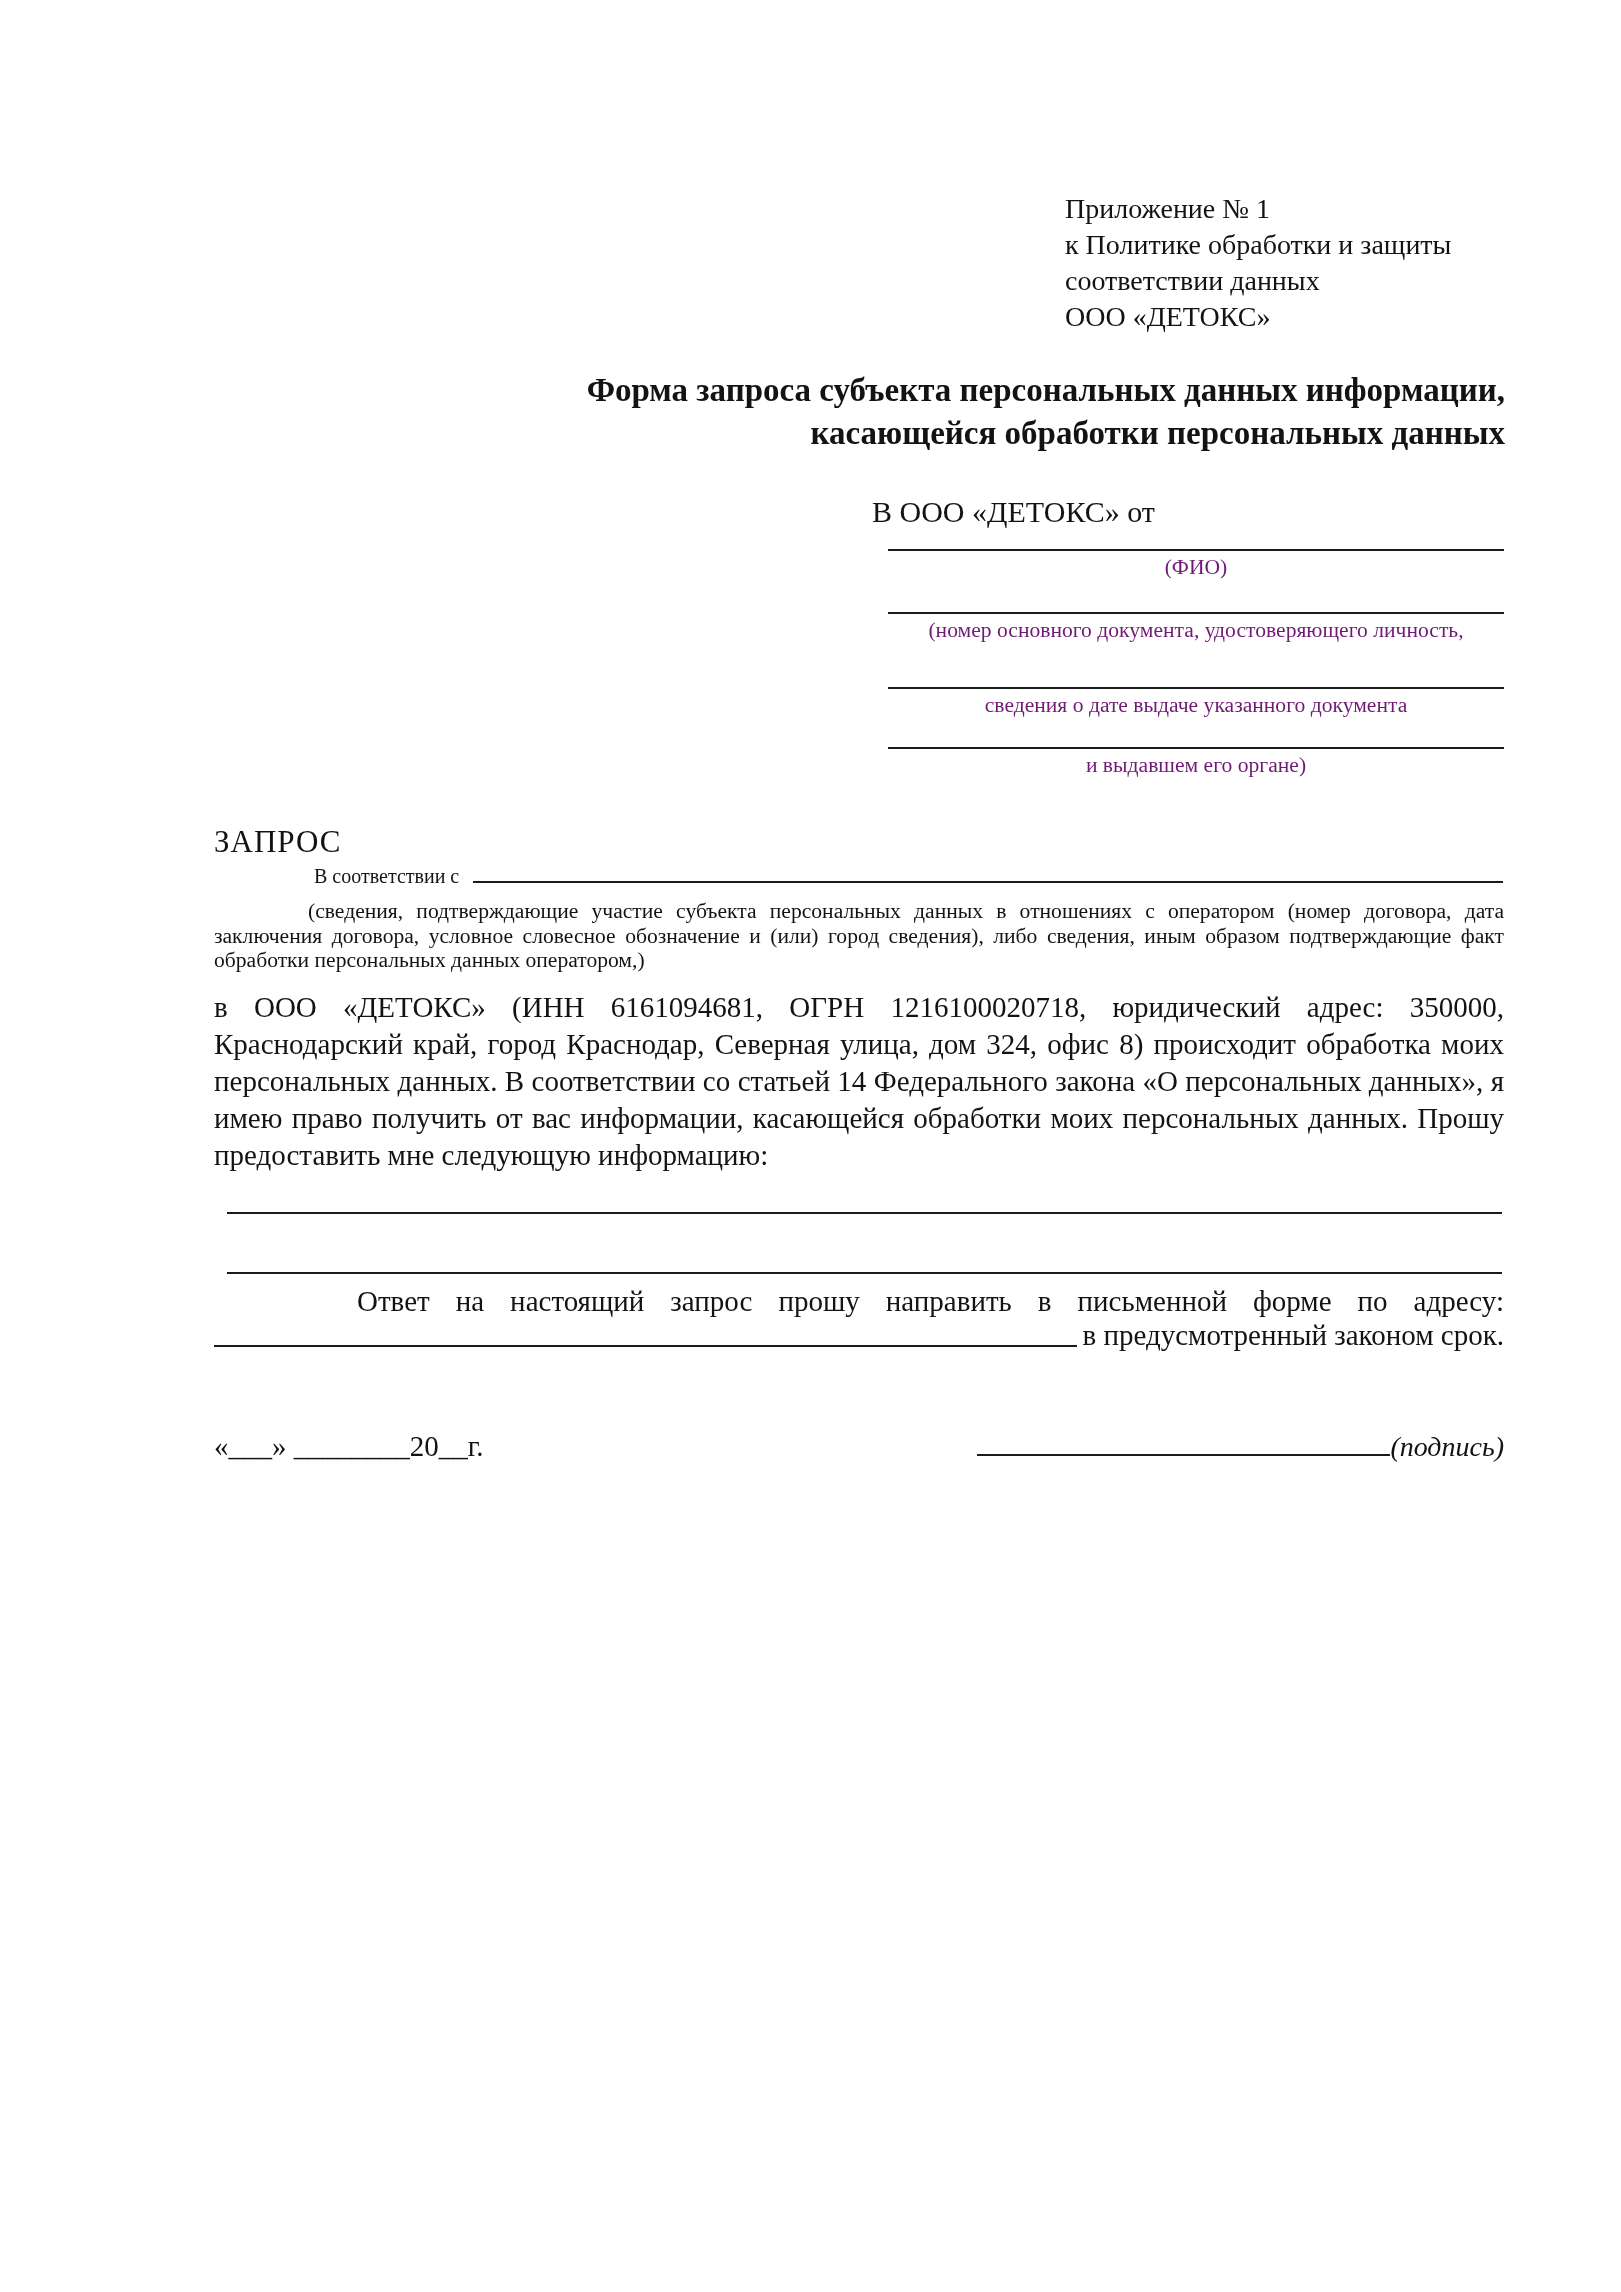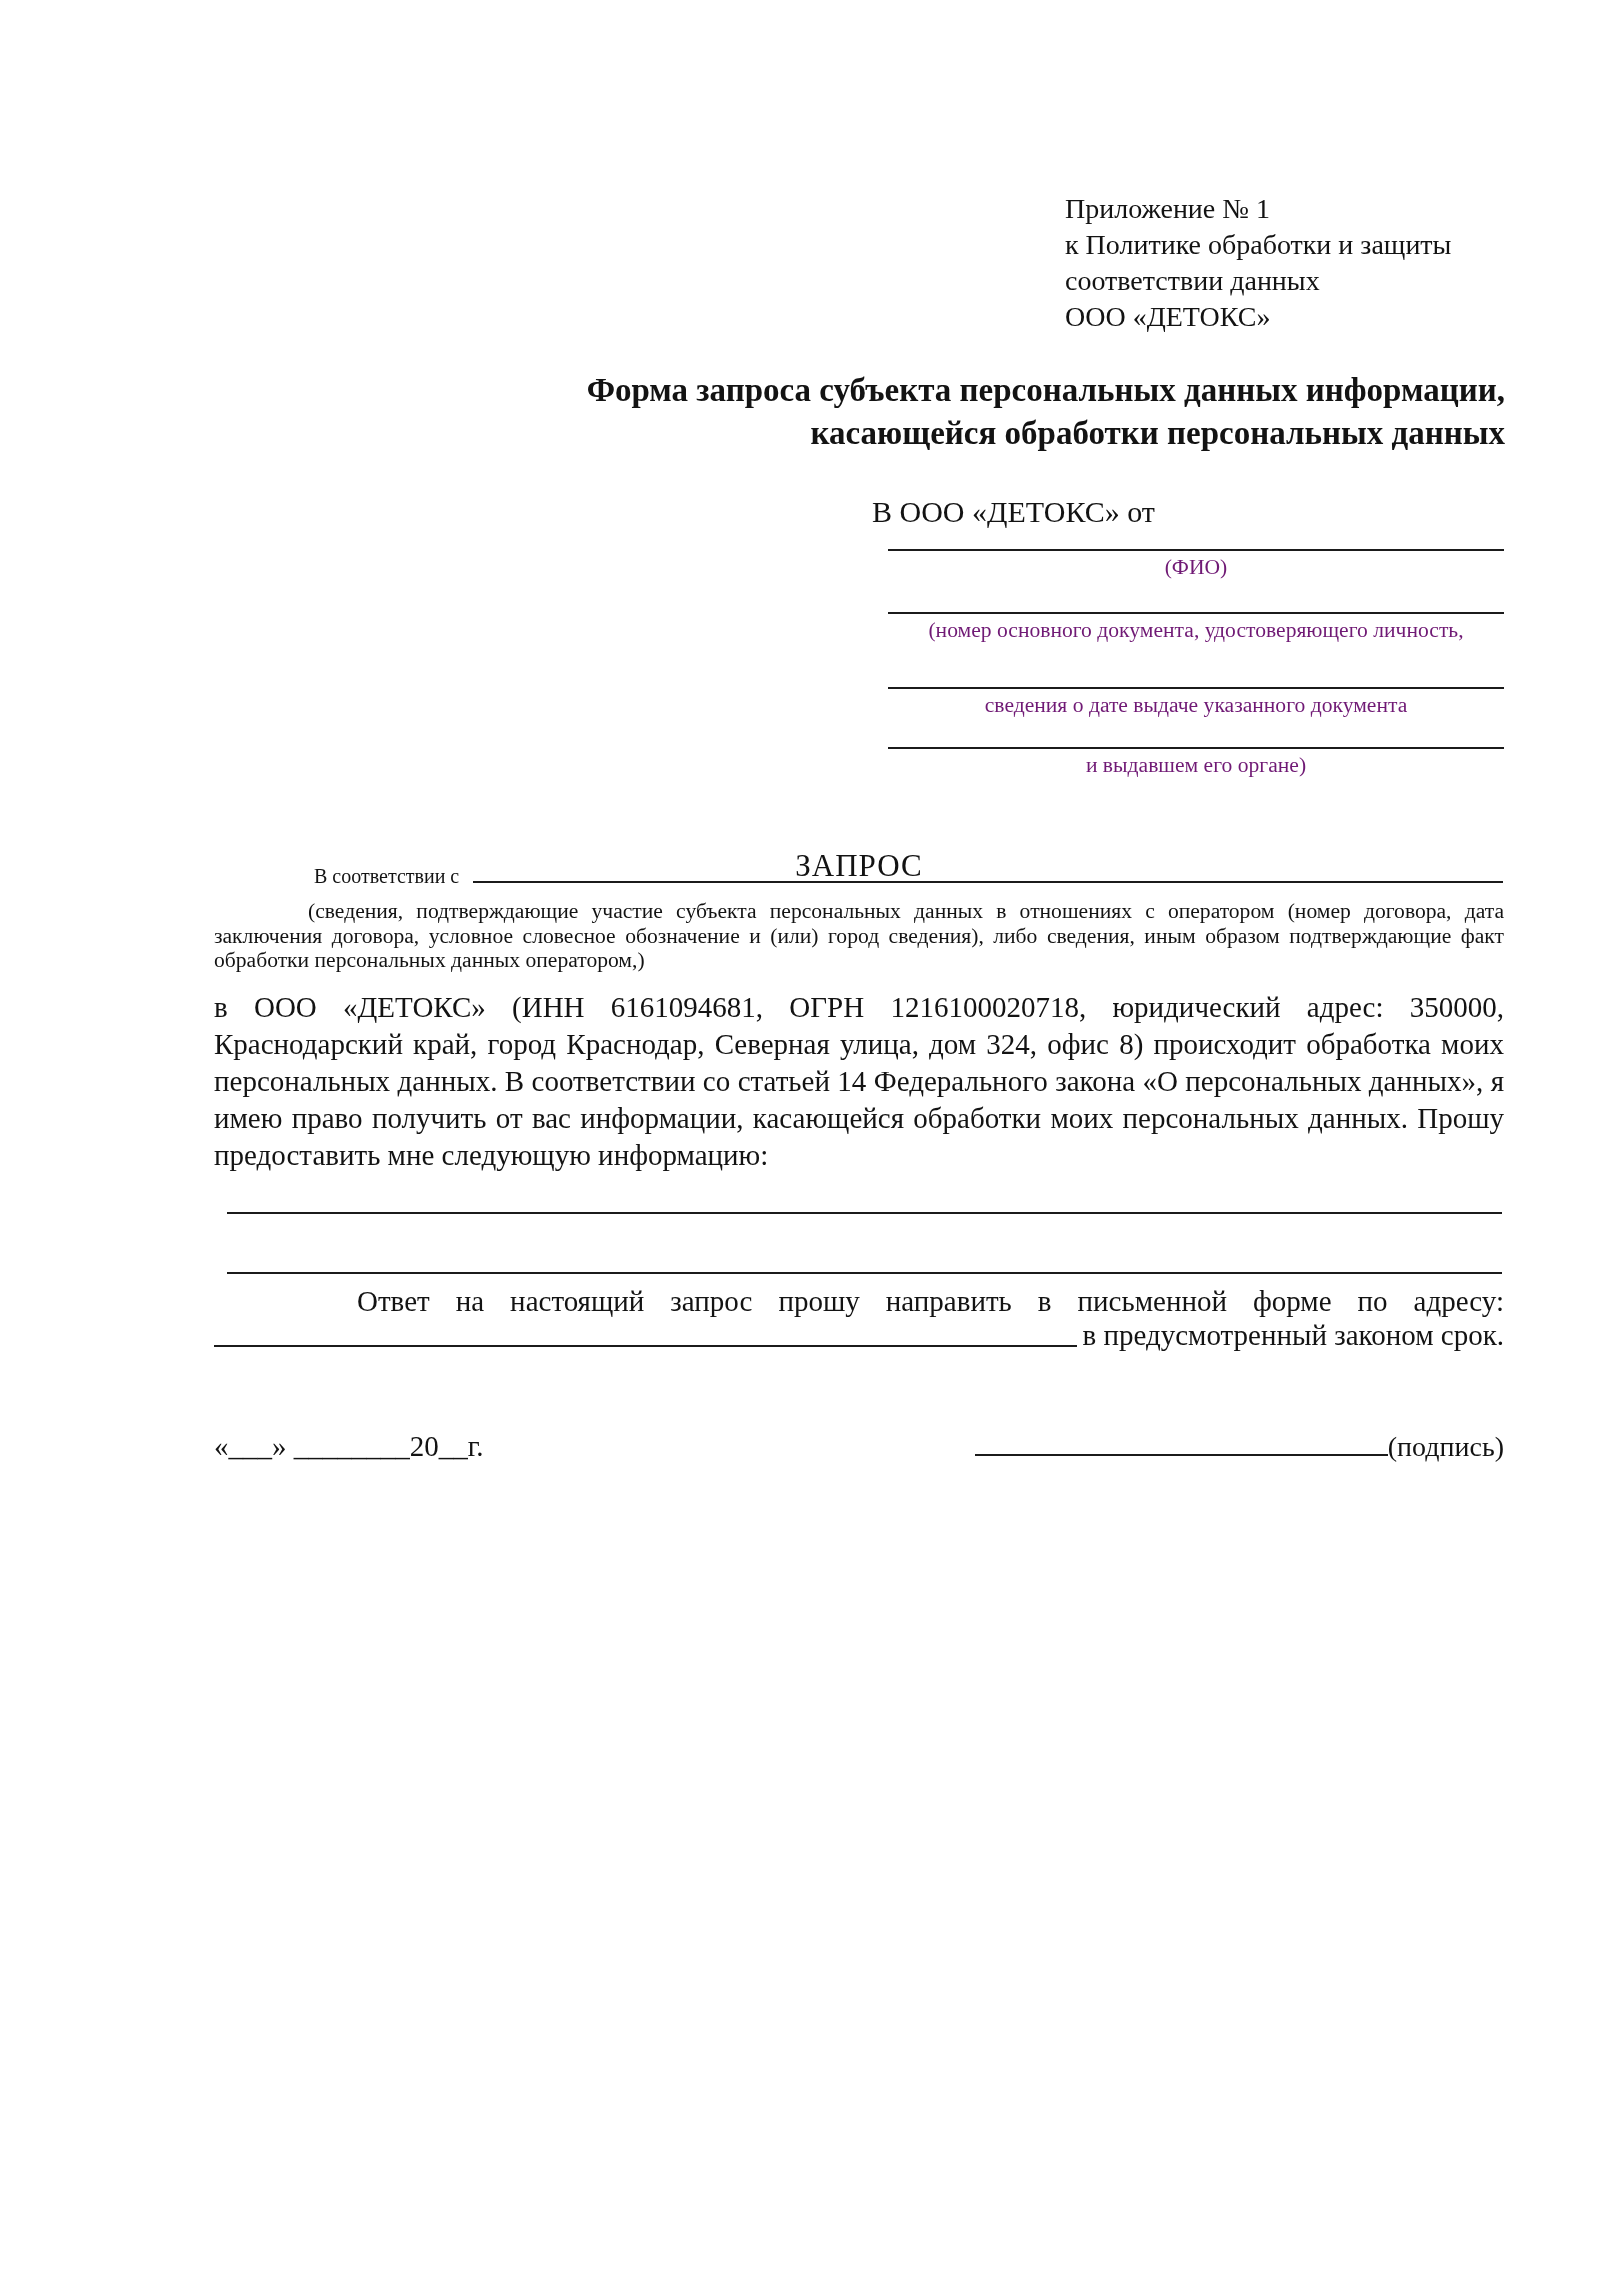--- a/index.html
+++ b/index.html
@@ -18,40 +18,40 @@
   
   .doc-title{left:166px;top:341px;width:1339px;text-align:right;font-weight:bold;font-size:33px;line-height:43px;}
   
   .addressee{left:872px;top:467px;font-size:30px;white-space:nowrap;}
   
   .field{left:888px;width:616px;}
   .rule{border-top:2.9px solid #1b1b1b;height:0;}
   .field .caption{text-align:center;font-size:21.6px;line-height:23.5px;margin-top:4.9px;color:#701a75;}
   .f1{top:521px;} .f2{top:584px;} .f3{top:659px;} .f4{top:719px;}
   
-  .request-heading{left:214px;top:820px;width:1290px;text-align:center;font-size:31px;letter-spacing:1px;}
+  .request-heading{left:214px;top:796px;width:1290px;text-align:left;font-size:31px;letter-spacing:1px;}
   
   .intro-row{left:314px;top:837px;width:1189px;display:flex;align-items:flex-end;font-size:20px;}
   .intro-row .lead{white-space:nowrap;padding-right:13.7px;}
   .fill{flex:1 1 auto;border-bottom:2.9px solid #1b1b1b;height:0;margin-bottom:4.9px;}
   
   .intro-caption{left:214px;top:871px;width:1290px;font-size:21.6px;line-height:24.5px;text-align:justify;text-indent:94px;}
   
   .body-par{left:214px;top:961px;width:1290px;font-size:29px;line-height:37px;text-align:justify;}
   
   .info-line{left:227px;width:1275px;}
   .il1{top:1184px;} .il2{top:1244px;}
   
   .reply-1{left:214px;top:1255px;width:1290px;font-size:29px;line-height:36px;text-align:justify;text-align-last:justify;text-indent:143px;}
   .reply-2{left:214px;top:1291px;width:1290px;display:flex;align-items:flex-end;font-size:29px;}
   .reply-2 .tail{white-space:nowrap;padding-left:5.9px;}
   
   .bottom-row{left:214px;top:1402px;width:1290px;display:flex;justify-content:space-between;align-items:flex-end;font-size:29px;}
   .date-field{white-space:nowrap;}
-  .sig-group{display:flex;align-items:flex-end;}
+  .sig-group{display:flex;align-items:flex-end;font-style:italic;}
   .sig-line{width:413px;border-bottom:2.9px solid #1b1b1b;height:0;margin-bottom:6.9px;}
   .sig-caption{white-space:nowrap;font-size:28px;}
 </style>
 </head>
 <body>
 
 <div class="page">
 
   <div class="abs appendix">
     <div>Приложение № 1</div>

